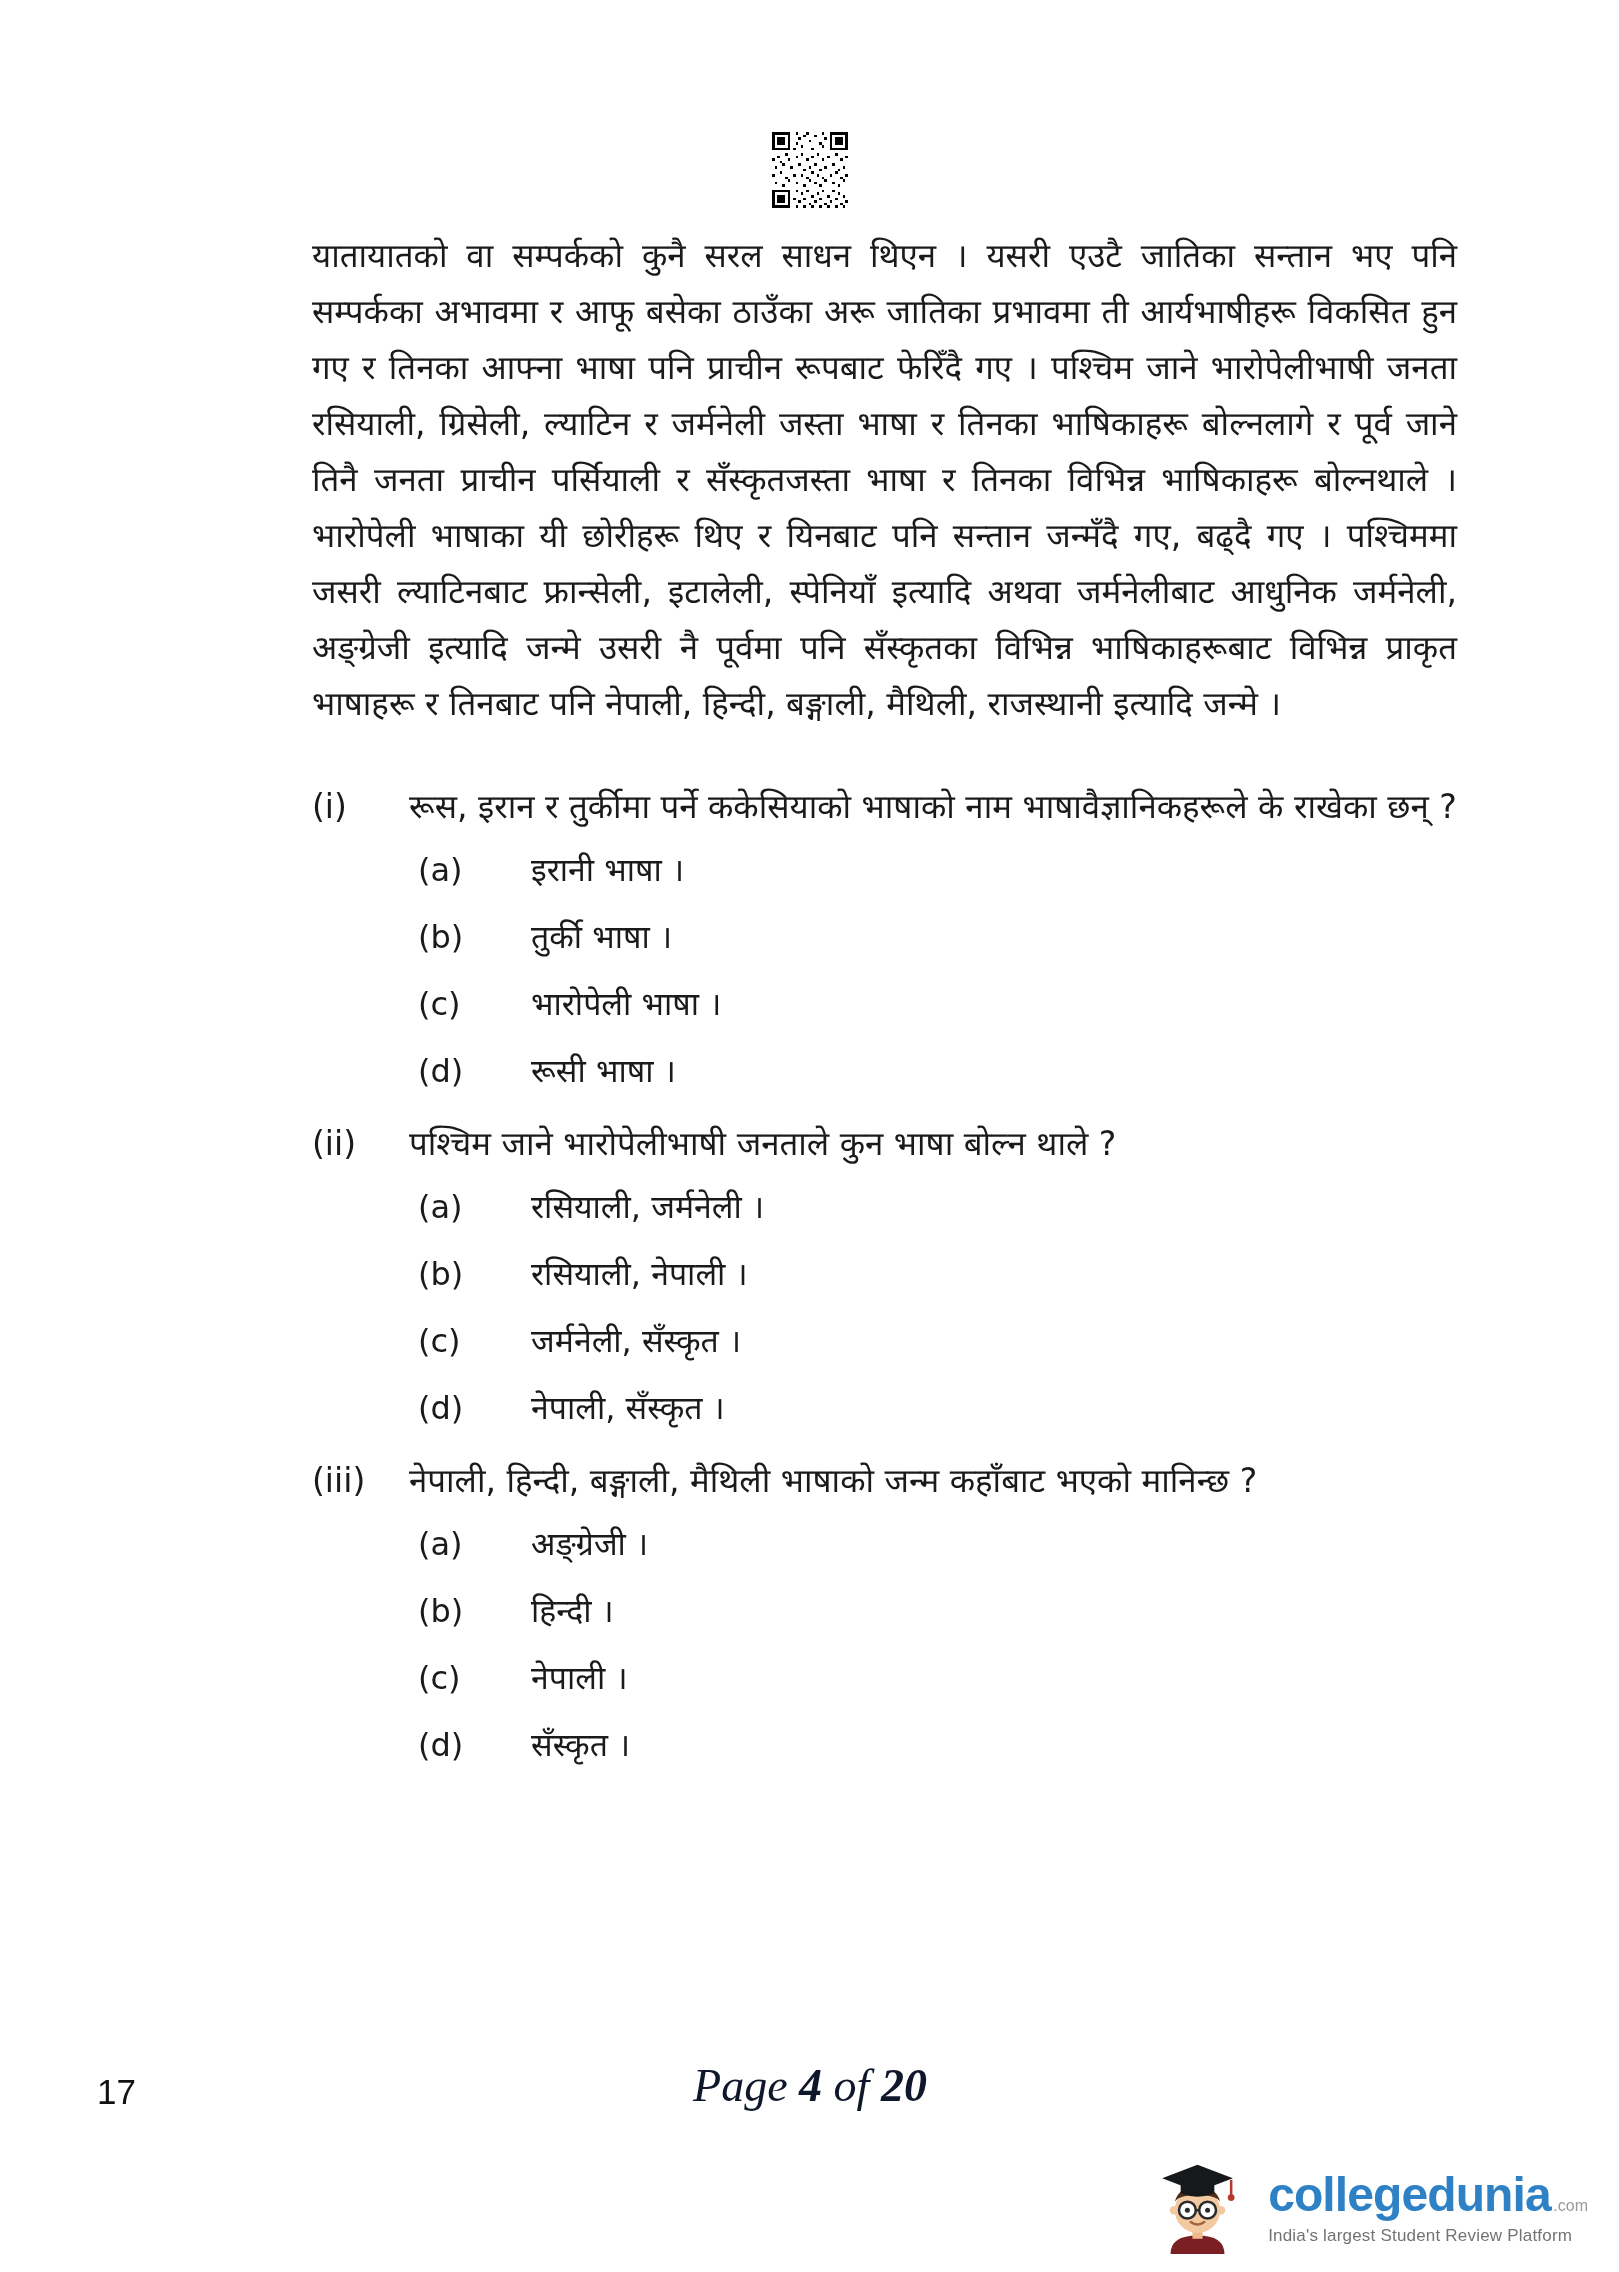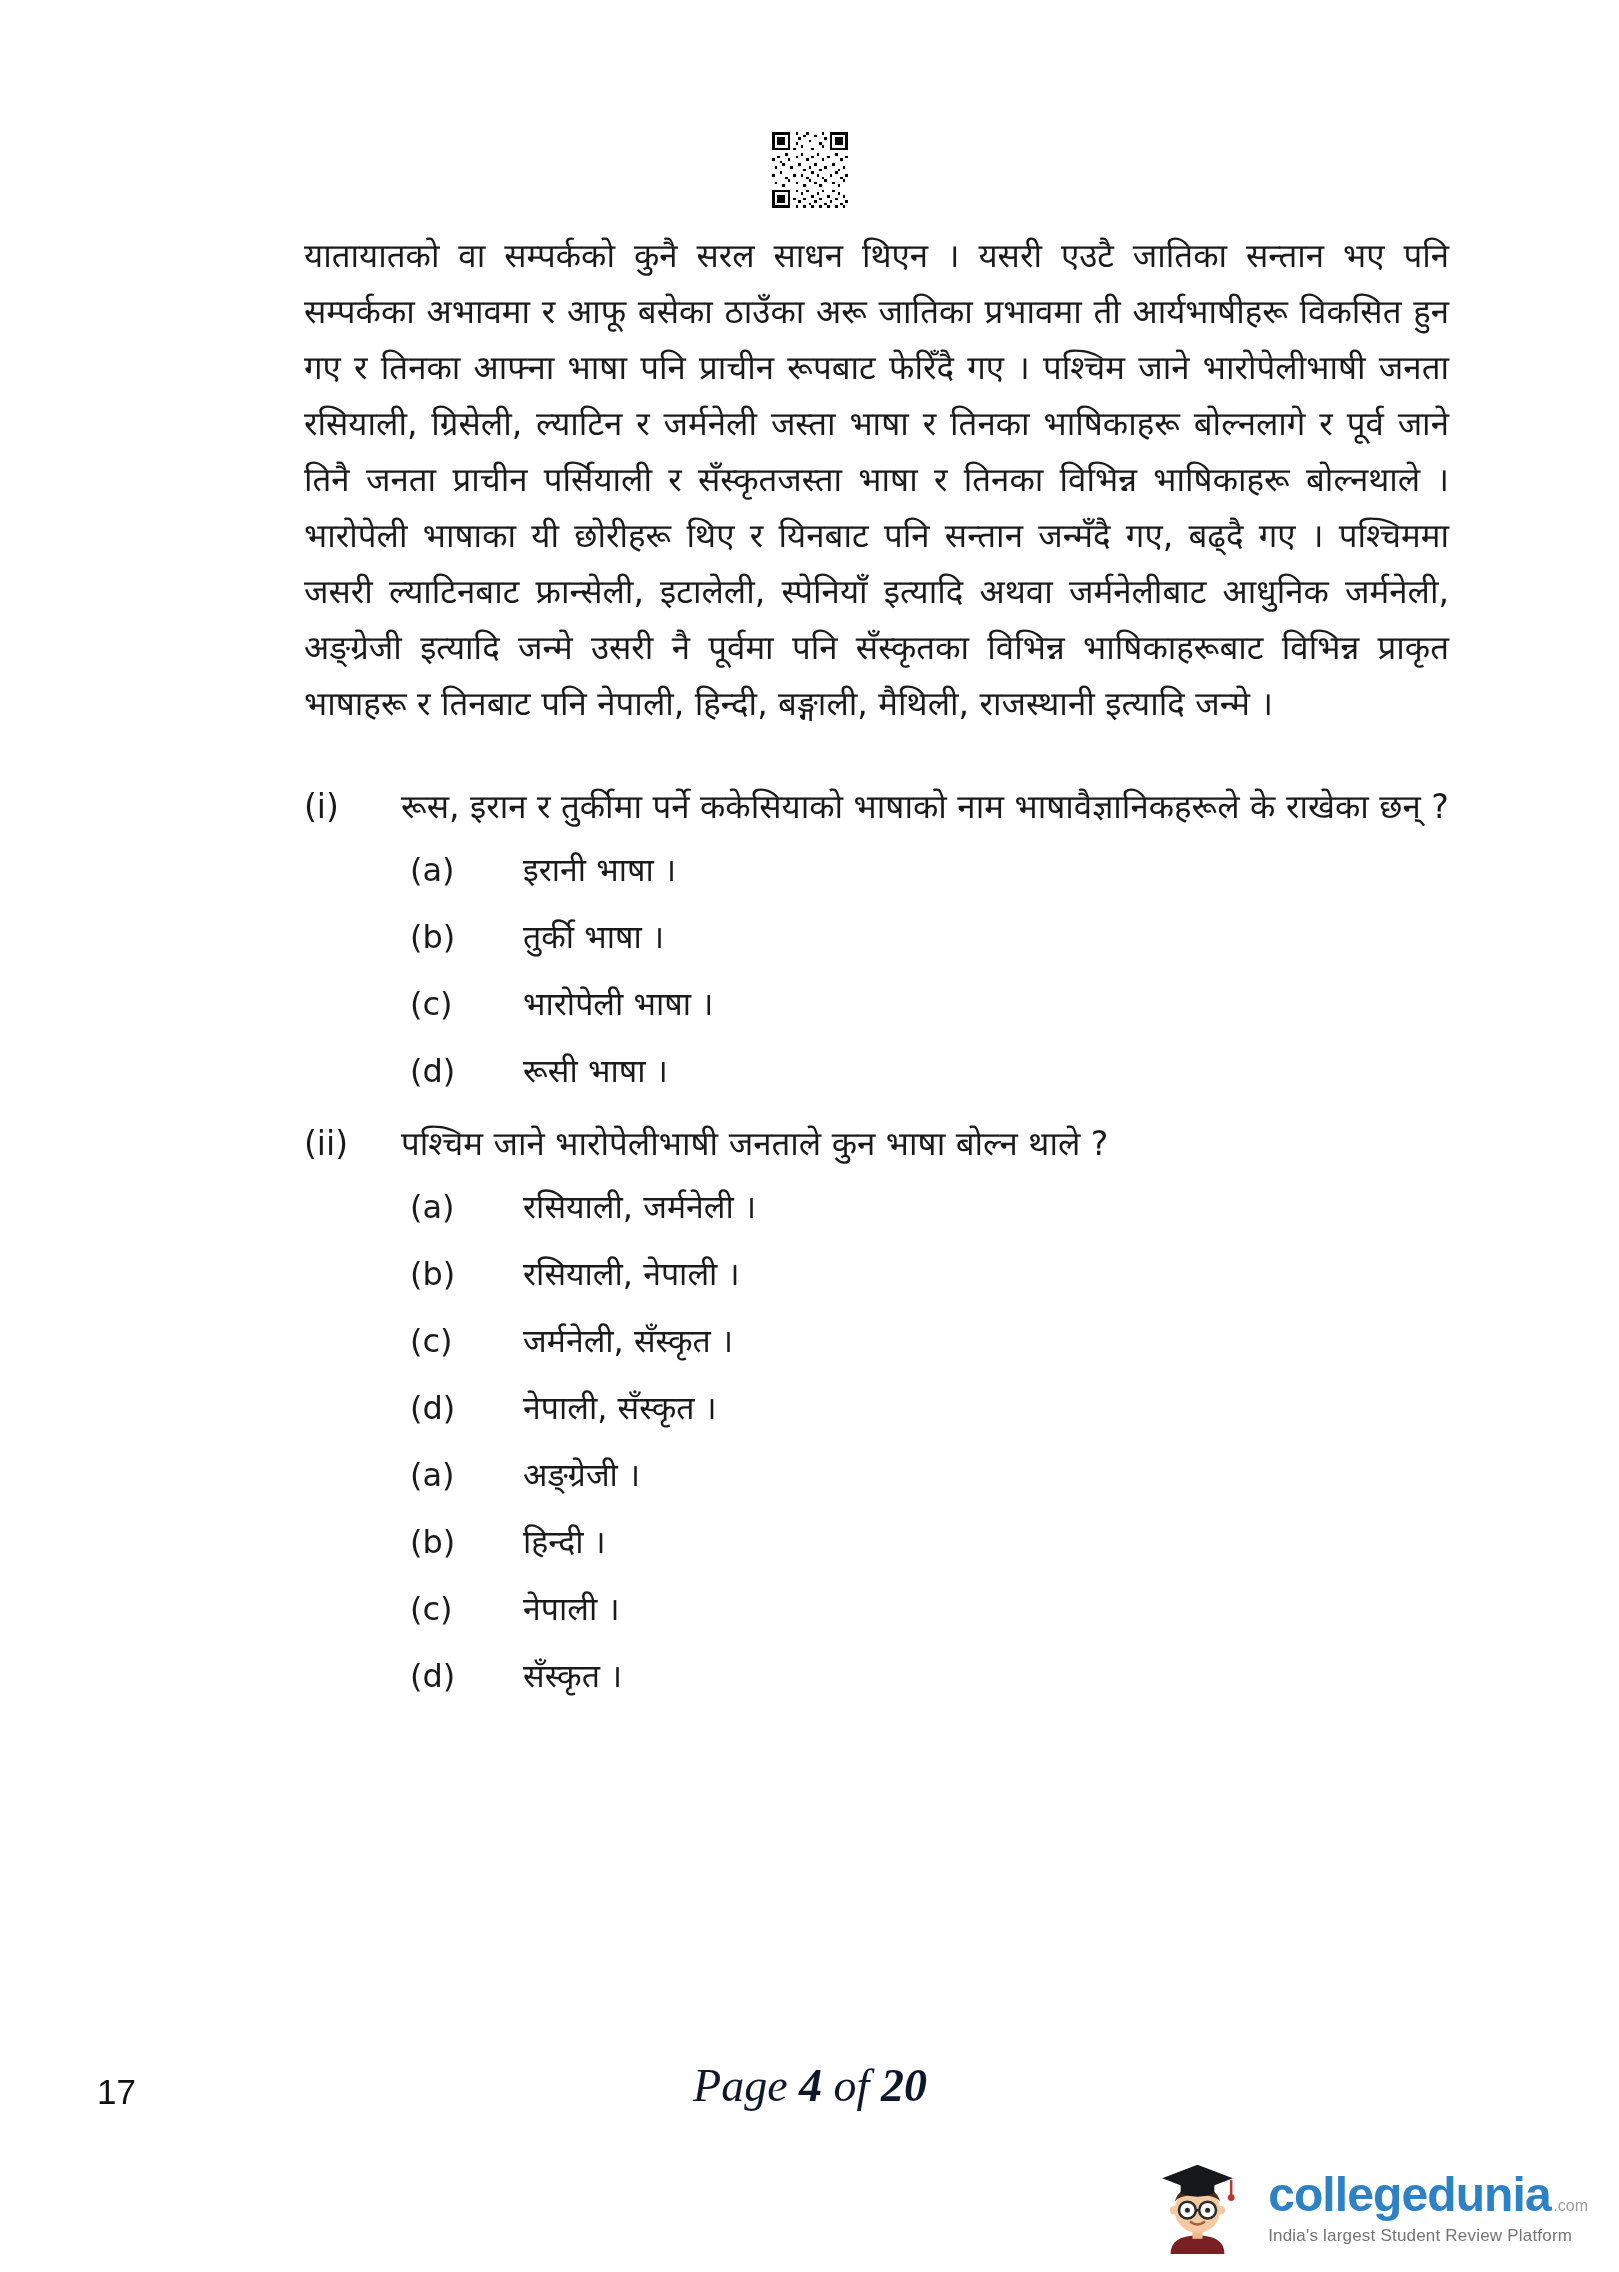--- a/index.html
+++ b/index.html
@@ -16,21 +16,21 @@
   .qr {
     position: absolute;
     top: 132px;
     left: 50%;
     transform: translateX(-50%);
     width: 76px;
     height: 76px;
   }
   .content {
     position: absolute;
-    left: 304px;
+    left: 312px;
     top: 228px;
     width: 1145px;
   }
   .passage {
     font-size: 33px;
     line-height: 56px;
     text-align: justify;
     margin: 0 0 48px 0;
   }
   .question { margin-bottom: 19.4px; }
@@ -280,20 +280,24 @@
           <span class="opt-text">जर्मनेली, सँस्कृत ।</span>
         </div>
         <div class="option">
           <span class="opt-letter">(d)</span>
           <span class="opt-text">नेपाली, सँस्कृत ।</span>
         </div>
       </div>
     </div>
 
     <div class="question">
+      <div class="q-row">
+        <span class="q-num">(iii)</span>
+        <span class="q-text">नेपाली, हिन्दी, बङ्गाली, मैथिली भाषाको जन्म कहाँबाट भएको मानिन्छ ?</span>
+      </div>
       <div class="options">
         <div class="option">
           <span class="opt-letter">(a)</span>
           <span class="opt-text">अङ्ग्रेजी ।</span>
         </div>
         <div class="option">
           <span class="opt-letter">(b)</span>
           <span class="opt-text">हिन्दी ।</span>
         </div>
         <div class="option">

